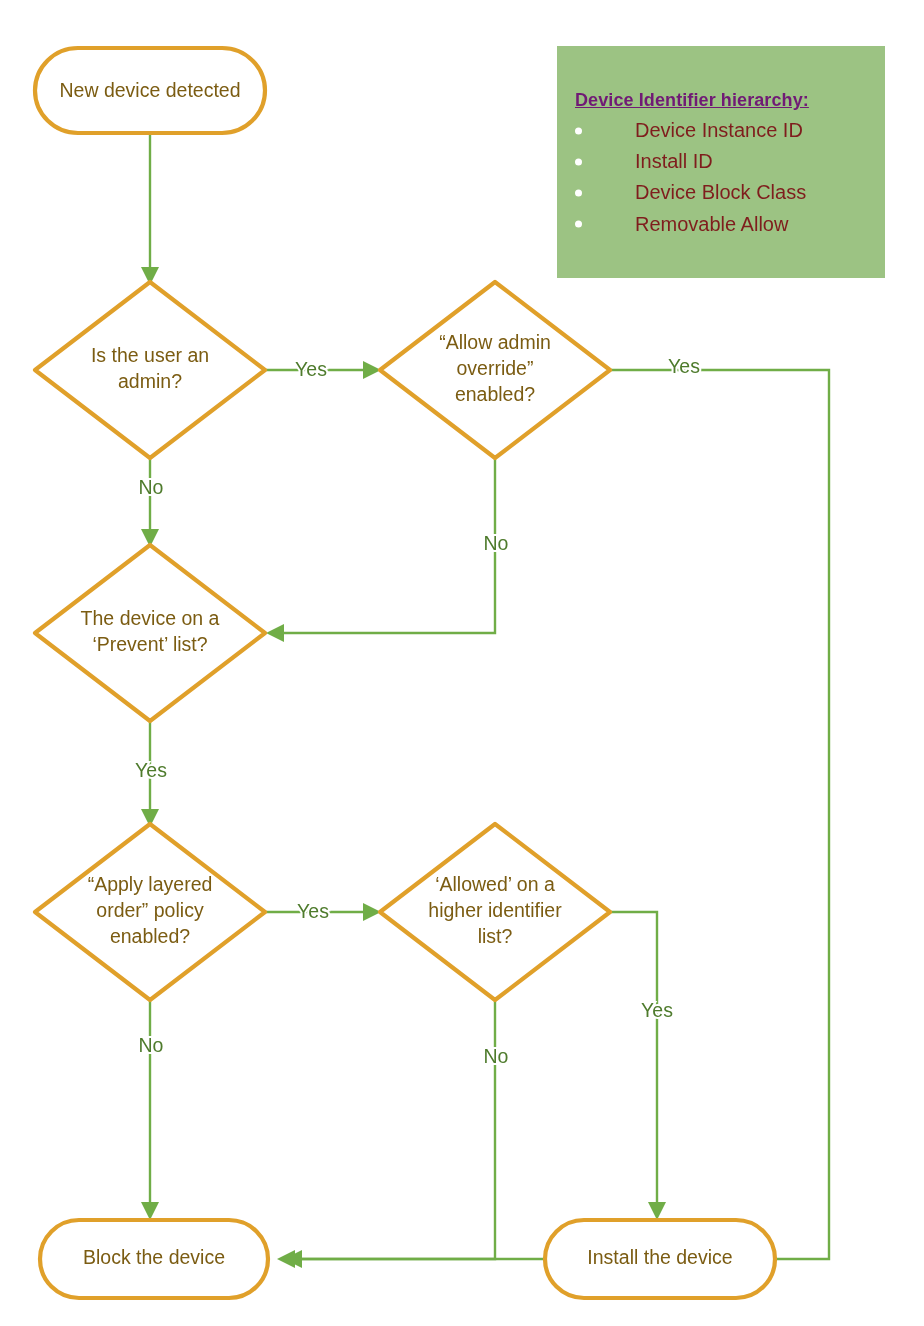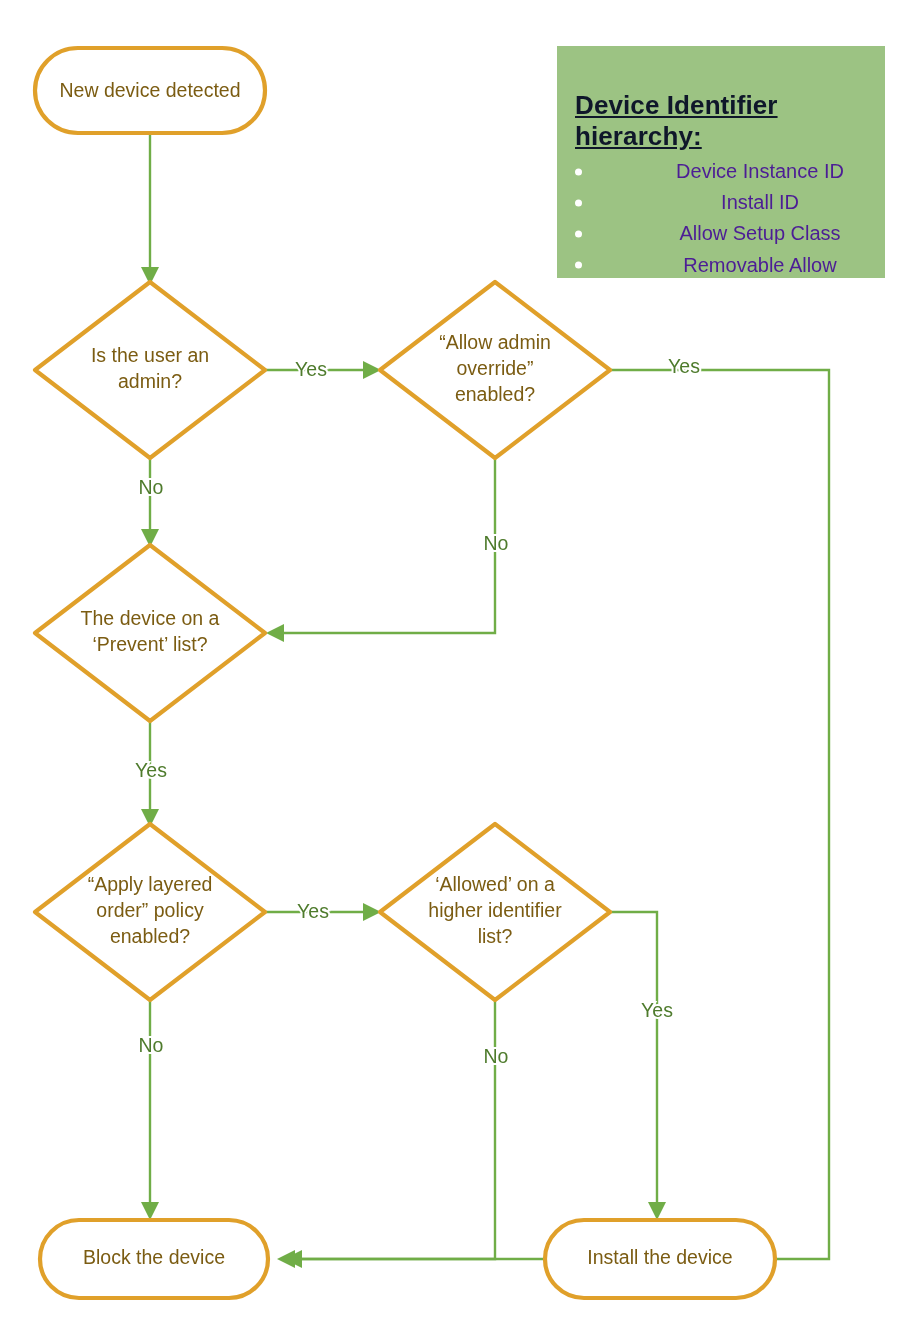--- a/index.html
+++ b/index.html
@@ -13,28 +13,28 @@
   .conn{fill:none;stroke:#70AD47;stroke-width:2.4;}
   .arrowfill{fill:#70AD47;}
 
   .node-text{fill:#7B5C12;font-family:"Liberation Sans","DejaVu Sans",sans-serif;
              font-size:19.5px;text-anchor:middle;dominant-baseline:middle;}
   .edge-label{fill:#4E7B2C;font-family:"Liberation Sans","DejaVu Sans",sans-serif;
               font-size:19.5px;text-anchor:middle;dominant-baseline:middle;}
 
   .legend{position:absolute;left:557px;top:46px;width:328px;height:232px;
           background:#9CC383;box-sizing:border-box;padding:44px 0 0 0;}
-  .legend-title{color:#0f172a;font-size:26px;font-weight:bold;
+  .legend-title{color:#701a75;font-size:18px;font-weight:bold;
                 text-decoration:underline;margin:0 0 4px 18px;
                 font-family:"Liberation Sans","DejaVu Sans",sans-serif;
                 letter-spacing:0.1px;}
   .legend-list{list-style:none;margin:0;padding:0;}
-  .legend-list li{color:#4c1d95;font-size:20px;line-height:1.56;
+  .legend-list li{color:#7f1d1d;font-size:20px;line-height:1.56;
                   position:relative;padding-left:78px;
-                  font-family:"Liberation Sans","DejaVu Sans",sans-serif;text-align:center;}
+                  font-family:"Liberation Sans","DejaVu Sans",sans-serif;}
   .legend-list li .bullet{position:absolute;left:18px;top:50%;
                           transform:translateY(-50%);
                           width:7px;height:7px;border-radius:50%;
                           background:#ffffff;display:block;}
 </style>
 </head>
 <body>
 
 <div id="stage">
 
@@ -149,21 +149,21 @@
       <li>
         <span class="bullet"></span>
         <span>Device Instance ID</span>
       </li>
       <li>
         <span class="bullet"></span>
         <span>Install ID</span>
       </li>
       <li>
         <span class="bullet"></span>
-        <span>Allow Setup Class</span>
+        <span>Device Block Class</span>
       </li>
       <li>
         <span class="bullet"></span>
         <span>Removable Allow</span>
       </li>
     </ul>
   </div>
 
 </div>
 

